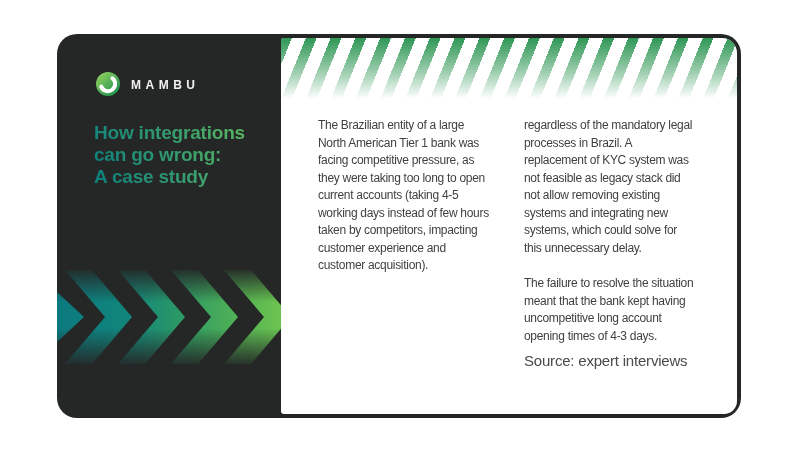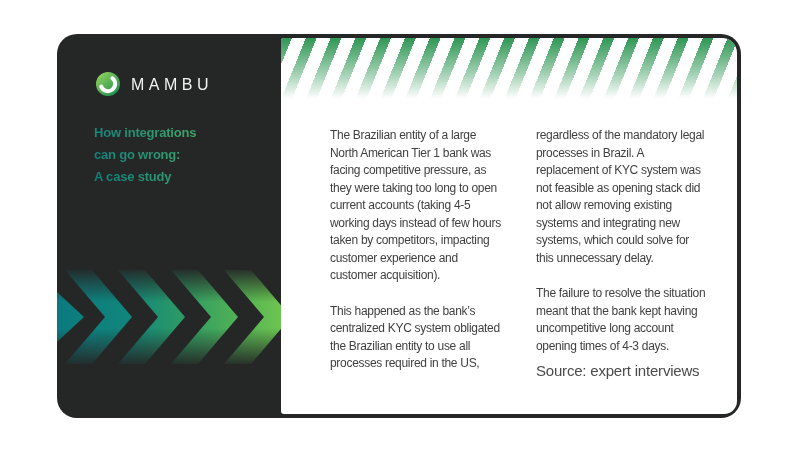--- a/index.html
+++ b/index.html
@@ -16,47 +16,47 @@
 
   .slide-card{
     position:absolute;left:57px;top:34px;width:684px;height:384px;
     background:var(--card-bg);border-radius:20px;
   }
 
   
   .brand{position:absolute;left:38px;top:37px;display:flex;align-items:center;}
   .brand .mark{width:26px;height:26px;display:block;}
   .wordmark{
-    color:var(--wordmark-color);font-size:16px;font-weight:400;
+    color:var(--wordmark-color);font-size:12px;font-weight:700;
     letter-spacing:4.5px;margin-left:10px;margin-top:2px;
   }
   .slide-title{
     position:absolute;left:37px;top:88px;width:180px;
-    font-size:13px;font-weight:700;line-height:22px;letter-spacing:-0.2px;
+    font-size:19px;font-weight:700;line-height:22px;letter-spacing:-0.2px;
     white-space:pre;
     background:linear-gradient(70deg,var(--title-teal) 0%,var(--title-green) 105%);
     -webkit-background-clip:text;background-clip:text;color:transparent;
   }
   .chevrons{position:absolute;left:0;top:236px;width:236px;height:94px;}
 
   
   .content-panel{
     position:absolute;left:224px;top:4px;width:456px;height:376px;
     background:var(--panel-bg);border-radius:3px 15px 13px 3px;overflow:hidden;
   }
   .stripe-band{
     position:absolute;left:0;top:0;width:100%;height:64px;
     background:repeating-linear-gradient(112deg,var(--stripe-green) 0 10px,transparent 10px 23px);
   }
   .stripe-band::after{
     content:"";position:absolute;inset:0;
     background:linear-gradient(to bottom,rgba(255,255,255,0) 0%,rgba(255,255,255,0.55) 55%,#ffffff 95%);
   }
   .columns{
-    position:absolute;left:37px;top:89px;display:flex;gap:38px;margin-left:12px;
+    position:absolute;left:37px;top:79px;display:flex;gap:38px;
   }
   .col-1{width:168px;}
   .col-2{width:182px;}
   .body-para{
     font-size:12px;line-height:17.5px;letter-spacing:-0.3px;
     color:var(--body-text);white-space:pre;
   }
   .body-para + .body-para{margin-top:18px;}
   .source-note{
     margin-top:7px;font-size:15px;letter-spacing:-0.2px;color:var(--source-text);
@@ -116,30 +116,26 @@
       <div class="col-1">
         <p class="body-para">The Brazilian entity of a large
 North American Tier 1 bank was
 facing competitive pressure, as
 they were taking too long to open
 current accounts (taking 4-5
 working days instead of few hours
 taken by competitors, impacting
 customer experience and
 customer acquisition).</p>
-        <p class="body-para">This happened as the bank’s
-centralized KYC system obligated
-the Brazilian entity to use all
-processes required in the US,</p>
       </div>
       <div class="col-2">
         <p class="body-para">regardless of the mandatory legal
 processes in Brazil. A
 replacement of KYC system was
-not feasible as opening stack did
+not feasible as legacy stack did
 not allow removing existing
 systems and integrating new
 systems, which could solve for
 this unnecessary delay.</p>
         <p class="body-para">The failure to resolve the situation
 meant that the bank kept having
 uncompetitive long account
 opening times of 4-3 days.</p>
         <p class="source-note">Source: expert interviews</p>
       </div>

